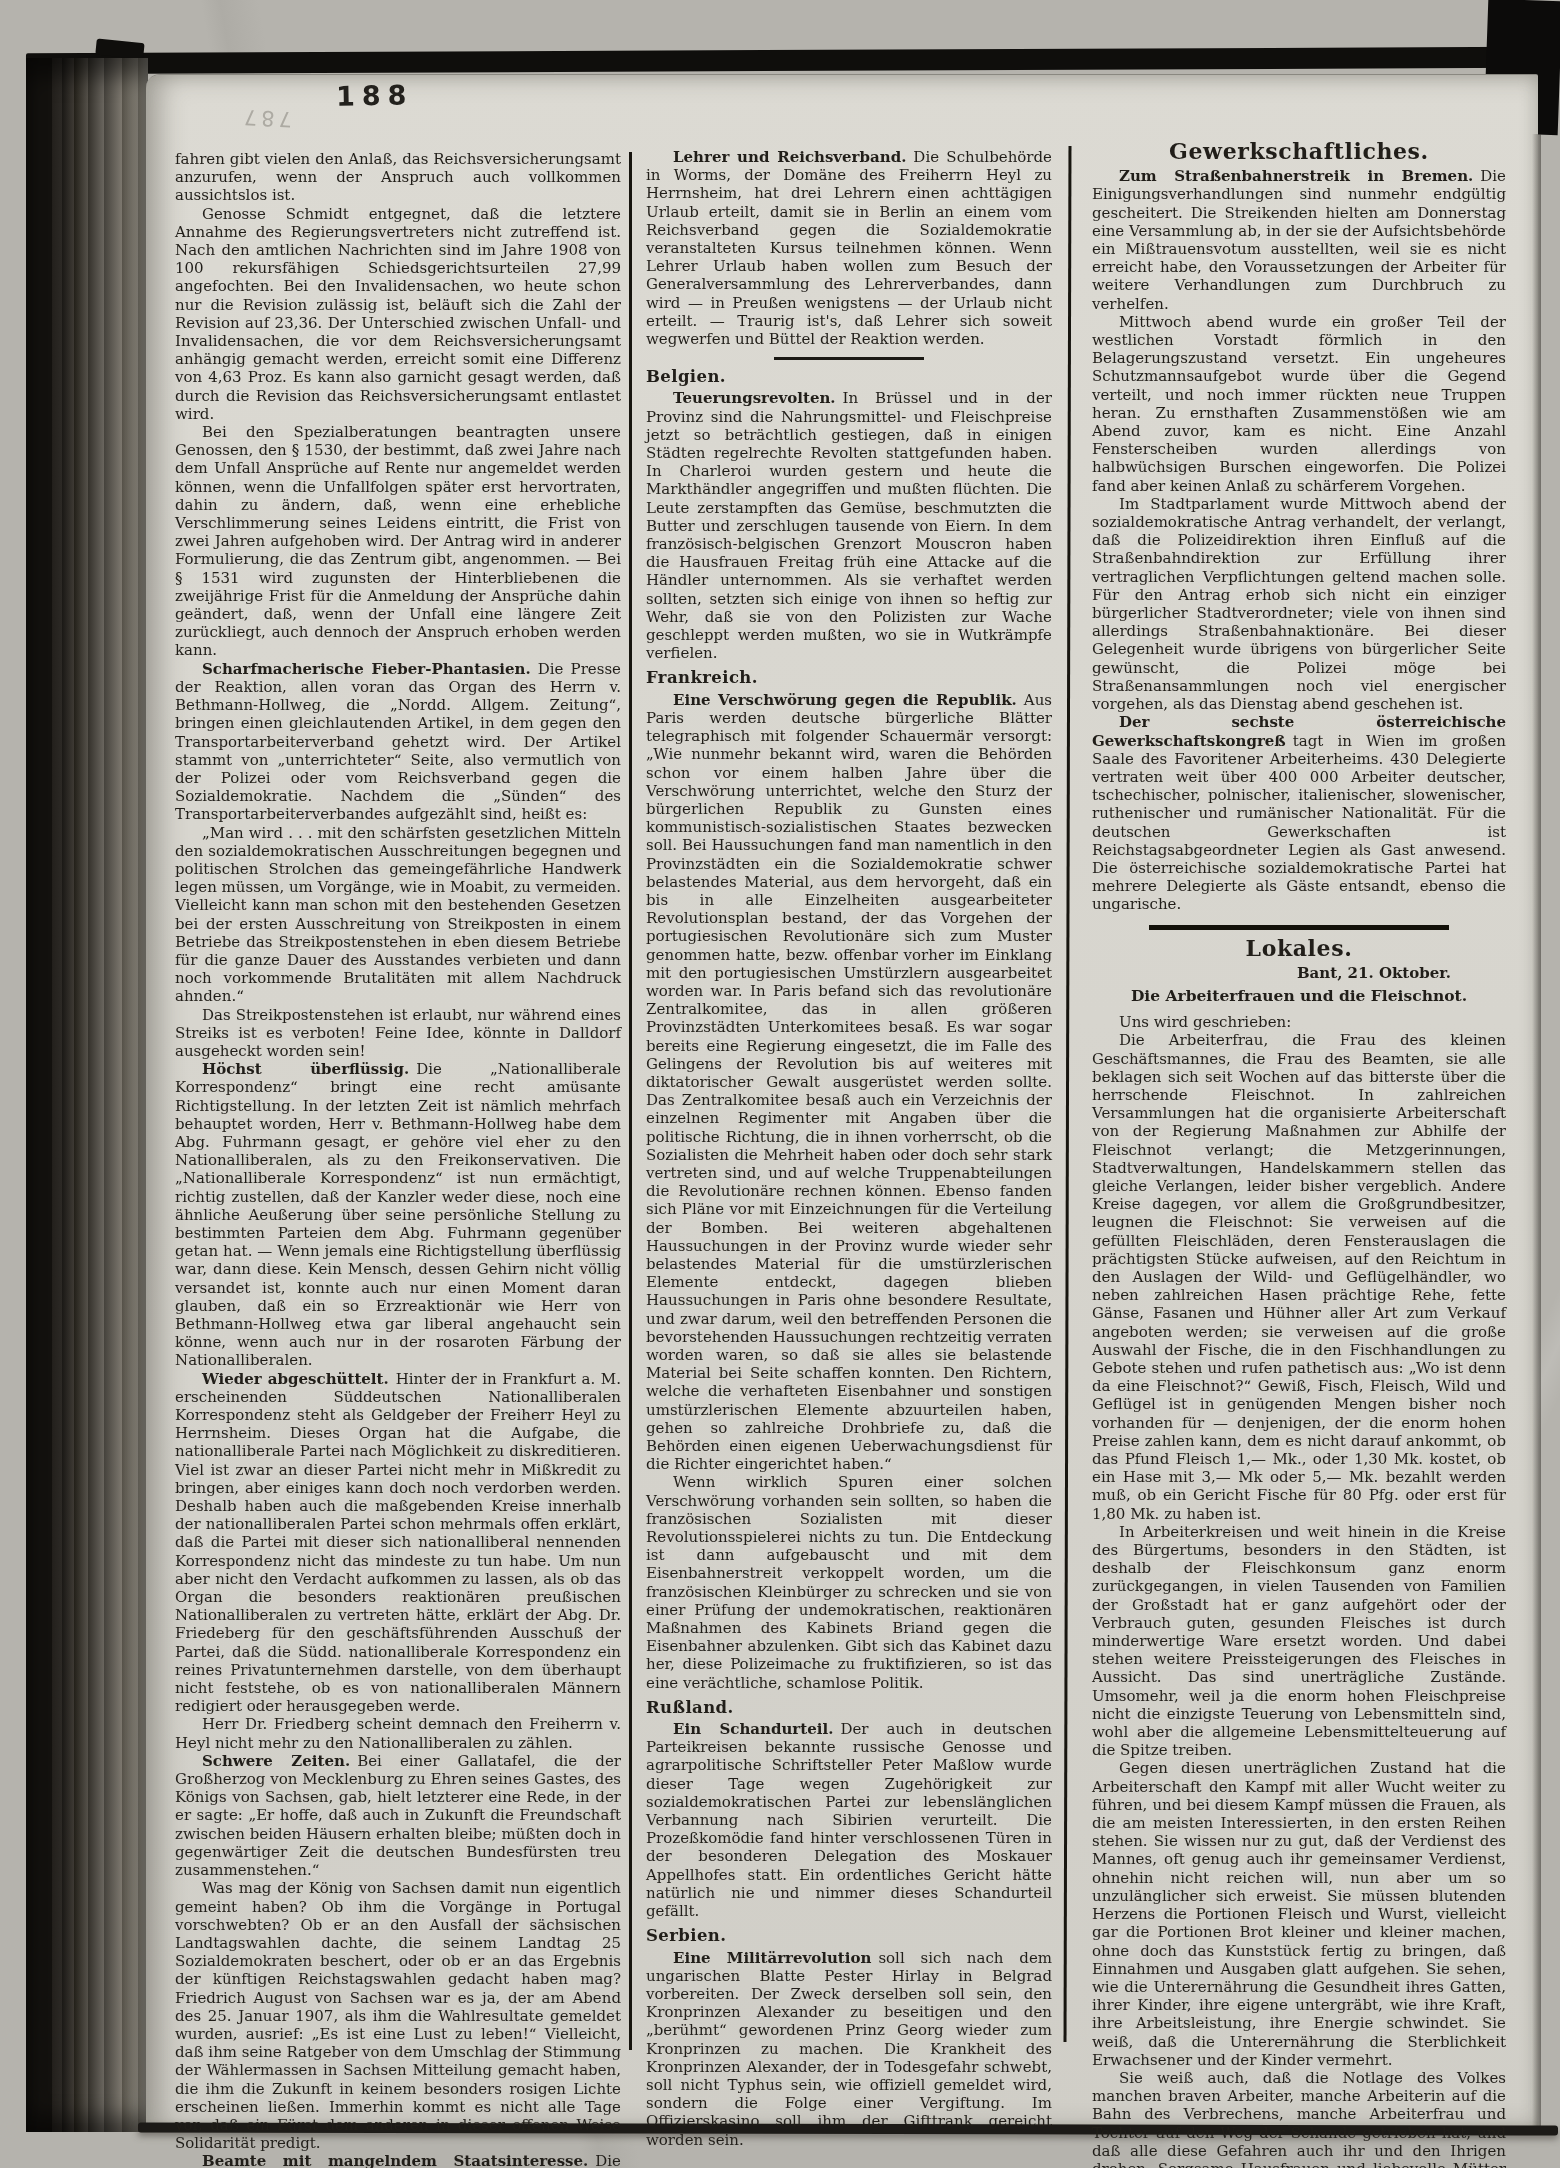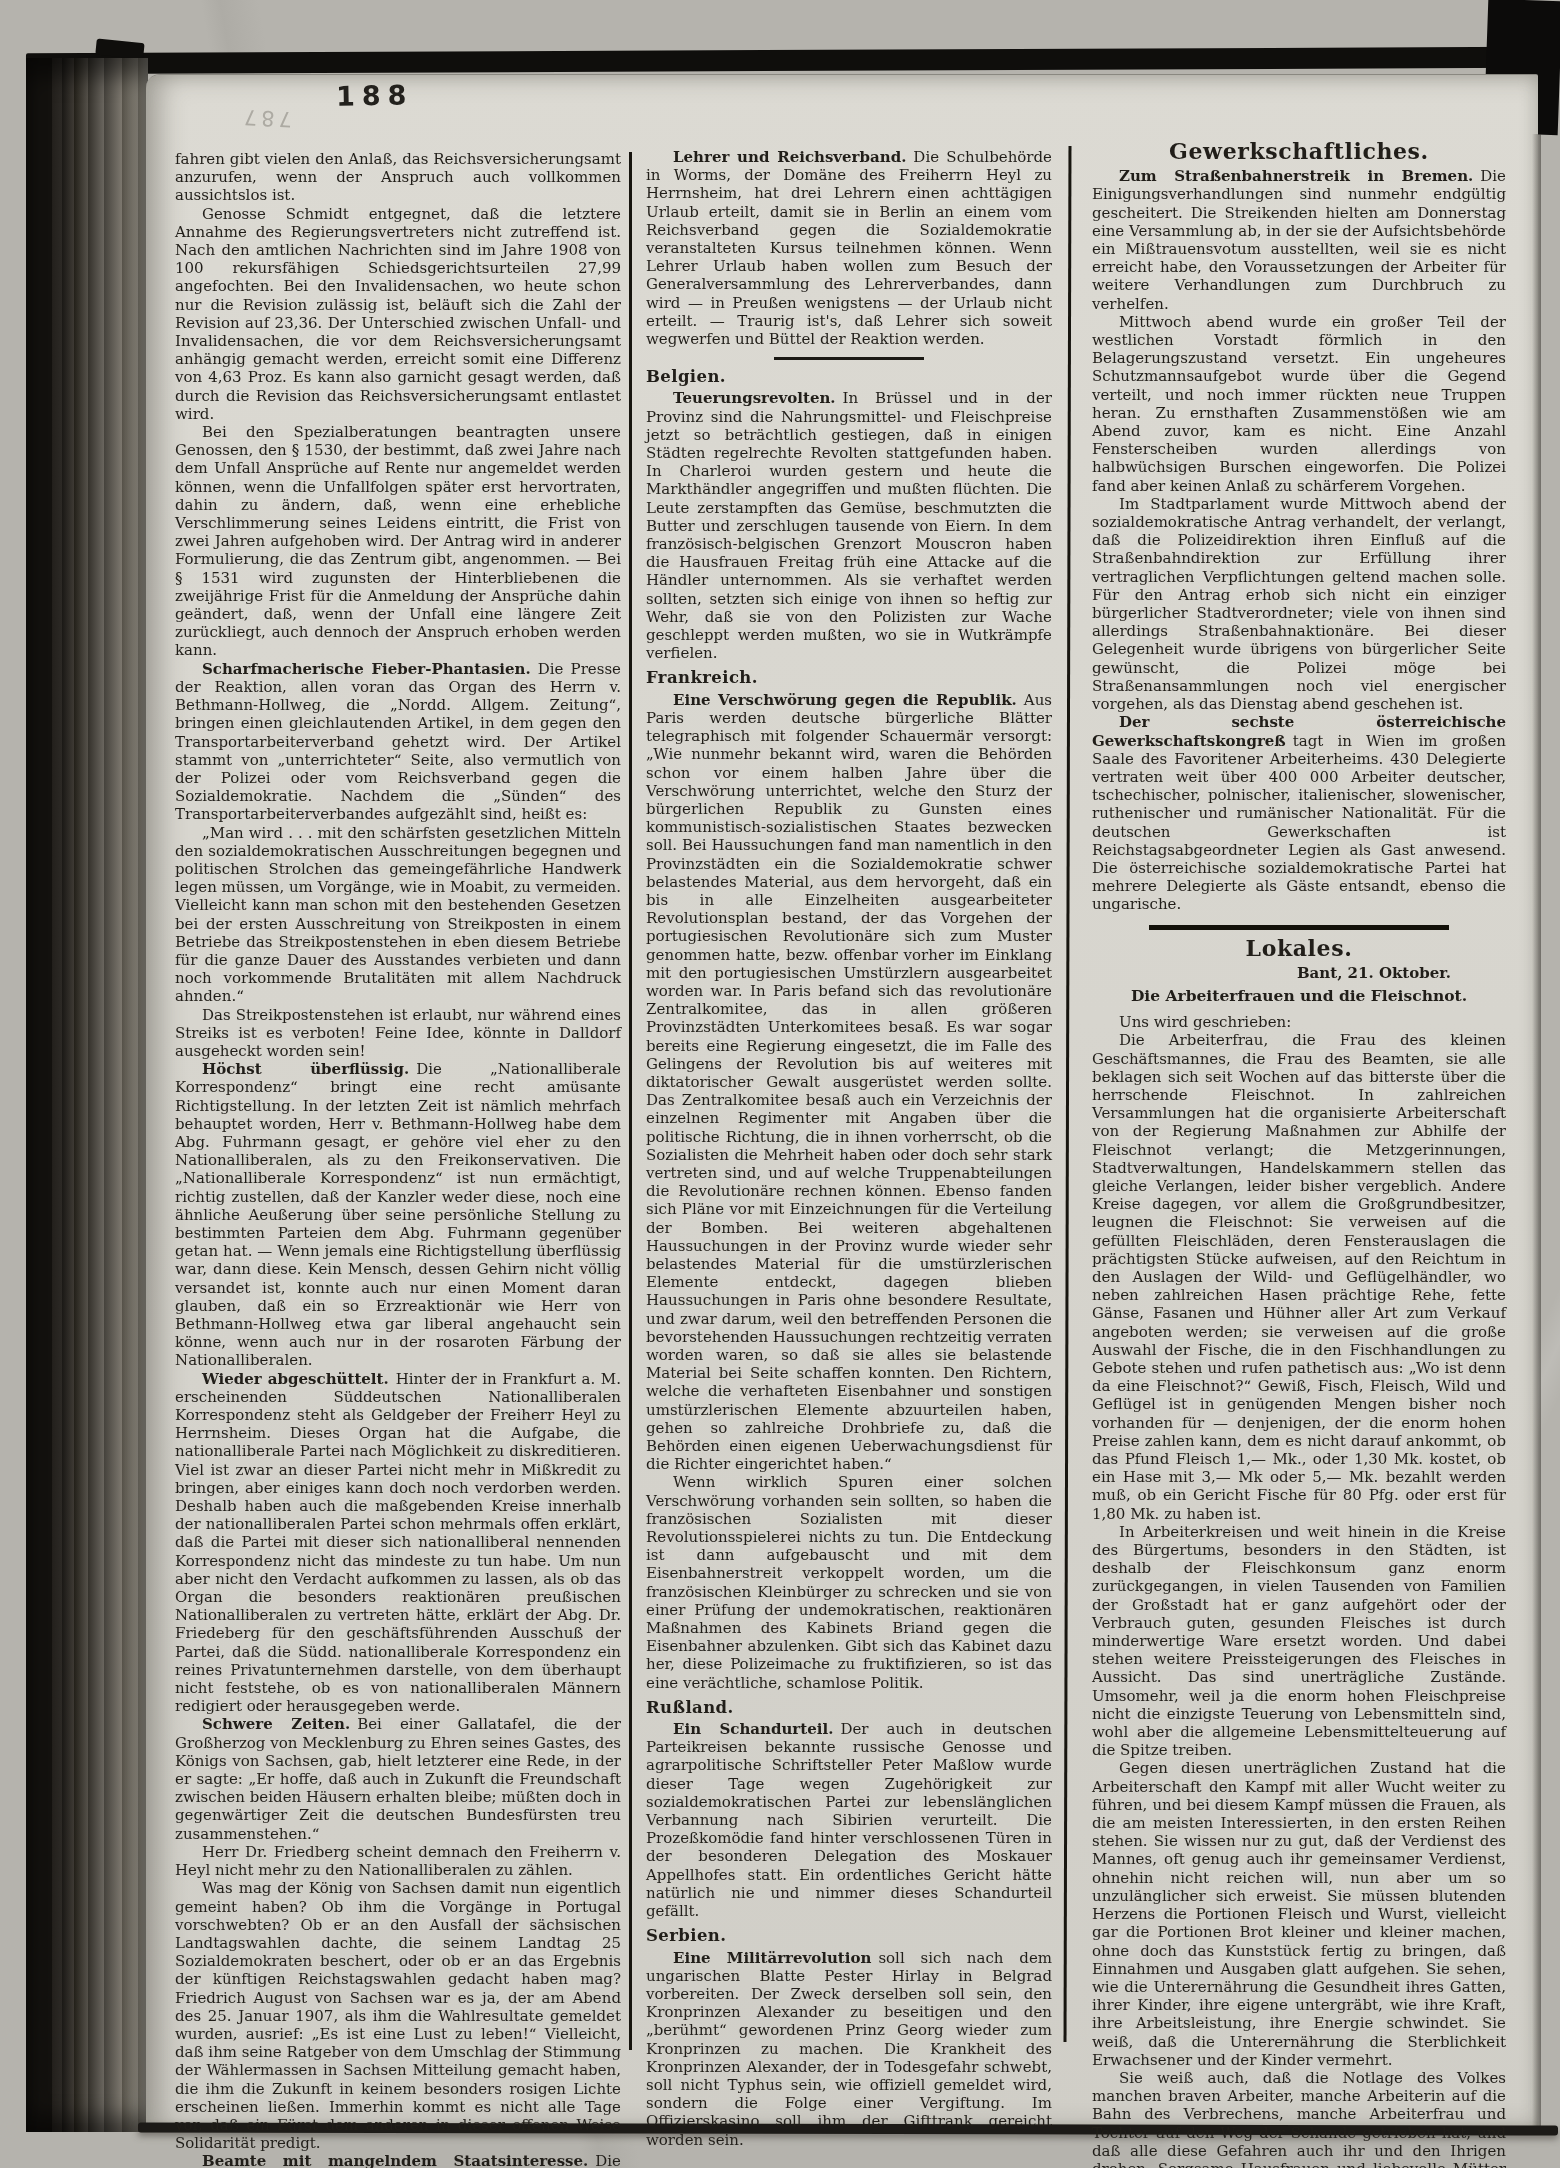--- a/index.html
+++ b/index.html
@@ -89,22 +89,22 @@
 
 <div class="col" id="col-1">
     <p class="cont">fahren gibt vielen den Anlaß, das Reichsversicherungsamt anzurufen, wenn der Anspruch auch vollkommen aussichtslos ist.</p>
     <p class="para">Genosse Schmidt entgegnet, daß die letztere Annahme des Regierungsvertreters nicht zutreffend ist. Nach den amtlichen Nachrichten sind im Jahre 1908 von 100 rekursfähigen Schiedsgerichtsurteilen 27,99 angefochten. Bei den Invalidensachen, wo heute schon nur die Revision zulässig ist, beläuft sich die Zahl der Revision auf 23,36. Der Unterschied zwischen Unfall- und Invalidensachen, die vor dem Reichsversicherungsamt anhängig gemacht werden, erreicht somit eine Differenz von 4,63 Proz. Es kann also garnicht gesagt werden, daß durch die Revision das Reichsversicherungsamt entlastet wird.</p>
     <p class="para">Bei den Spezialberatungen beantragten unsere Genossen, den § 1530, der bestimmt, daß zwei Jahre nach dem Unfall Ansprüche auf Rente nur angemeldet werden können, wenn die Unfallfolgen später erst hervortraten, dahin zu ändern, daß, wenn eine erhebliche Verschlimmerung seines Leidens eintritt, die Frist von zwei Jahren aufgehoben wird. Der Antrag wird in anderer Formulierung, die das Zentrum gibt, angenommen. — Bei § 1531 wird zugunsten der Hinterbliebenen die zweijährige Frist für die Anmeldung der Ansprüche dahin geändert, daß, wenn der Unfall eine längere Zeit zurückliegt, auch dennoch der Anspruch erhoben werden kann.</p>
     <p class="para "><span class="lead">Scharfmacherische Fieber-Phantasien.</span>Die Presse der Reaktion, allen voran das Organ des Herrn v. Bethmann-Hollweg, die „Nordd. Allgem. Zeitung“, bringen einen gleichlautenden Artikel, in dem gegen den Transportarbeiterverband gehetzt wird. Der Artikel stammt von „unterrichteter“ Seite, also vermutlich von der Polizei oder vom Reichsverband gegen die Sozialdemokratie. Nachdem die „Sünden“ des Transportarbeiterverbandes aufgezählt sind, heißt es:</p>
     <p class="para">„Man wird . . . mit den schärfsten gesetzlichen Mitteln den sozialdemokratischen Ausschreitungen begegnen und politischen Strolchen das gemeingefährliche Handwerk legen müssen, um Vorgänge, wie in Moabit, zu vermeiden. Vielleicht kann man schon mit den bestehenden Gesetzen bei der ersten Ausschreitung von Streikposten in einem Betriebe das Streikpostenstehen in eben diesem Betriebe für die ganze Dauer des Ausstandes verbieten und dann noch vorkommende Brutalitäten mit allem Nachdruck ahnden.“</p>
     <p class="para">Das Streikpostenstehen ist erlaubt, nur während eines Streiks ist es verboten! Feine Idee, könnte in Dalldorf ausgeheckt worden sein!</p>
     <p class="para "><span class="lead">Höchst überflüssig.</span>Die „Nationalliberale Korrespondenz“ bringt eine recht amüsante Richtigstellung. In der letzten Zeit ist nämlich mehrfach behauptet worden, Herr v. Bethmann-Hollweg habe dem Abg. Fuhrmann gesagt, er gehöre viel eher zu den Nationalliberalen, als zu den Freikonservativen. Die „Nationalliberale Korrespondenz“ ist nun ermächtigt, richtig zustellen, daß der Kanzler weder diese, noch eine ähnliche Aeußerung über seine persönliche Stellung zu bestimmten Parteien dem Abg. Fuhrmann gegenüber getan hat. — Wenn jemals eine Richtigstellung überflüssig war, dann diese. Kein Mensch, dessen Gehirn nicht völlig versandet ist, konnte auch nur einen Moment daran glauben, daß ein so Erzreaktionär wie Herr von Bethmann-Hollweg etwa gar liberal angehaucht sein könne, wenn auch nur in der rosaroten Färbung der Nationalliberalen.</p>
     <p class="para "><span class="lead">Wieder abgeschüttelt.</span>Hinter der in Frankfurt a. M. erscheinenden Süddeutschen Nationalliberalen Korrespondenz steht als Geldgeber der Freiherr Heyl zu Herrnsheim. Dieses Organ hat die Aufgabe, die nationalliberale Partei nach Möglichkeit zu diskreditieren. Viel ist zwar an dieser Partei nicht mehr in Mißkredit zu bringen, aber einiges kann doch noch verdorben werden. Deshalb haben auch die maßgebenden Kreise innerhalb der nationalliberalen Partei schon mehrmals offen erklärt, daß die Partei mit dieser sich nationalliberal nennenden Korrespondenz nicht das mindeste zu tun habe. Um nun aber nicht den Verdacht aufkommen zu lassen, als ob das Organ die besonders reaktionären preußischen Nationalliberalen zu vertreten hätte, erklärt der Abg. Dr. Friedeberg für den geschäftsführenden Ausschuß der Partei, daß die Südd. nationalliberale Korrespondenz ein reines Privatunternehmen darstelle, von dem überhaupt nicht feststehe, ob es von nationalliberalen Männern redigiert oder herausgegeben werde.</p>
+    <p class="para">Herr Dr. Friedberg scheint demnach den Freiherrn v. Heyl nicht mehr zu den Nationalliberalen zu zählen.</p>
     <p class="para "><span class="lead">Schwere Zeiten.</span>Bei einer Gallatafel, die der Großherzog von Mecklenburg zu Ehren seines Gastes, des Königs von Sachsen, gab, hielt letzterer eine Rede, in der er sagte: „Er hoffe, daß auch in Zukunft die Freundschaft zwischen beiden Häusern erhalten bleibe; müßten doch in gegenwärtiger Zeit die deutschen Bundesfürsten treu zusammenstehen.“</p>
-    <p class="para">Herr Dr. Friedberg scheint demnach den Freiherrn v. Heyl nicht mehr zu den Nationalliberalen zu zählen.</p>
     <p class="para">Was mag der König von Sachsen damit nun eigentlich gemeint haben? Ob ihm die Vorgänge in Portugal vorschwebten? Ob er an den Ausfall der sächsischen Landtagswahlen dachte, die seinem Landtag 25 Sozialdemokraten beschert, oder ob er an das Ergebnis der künftigen Reichstagswahlen gedacht haben mag? Friedrich August von Sachsen war es ja, der am Abend des 25. Januar 1907, als ihm die Wahlresultate gemeldet wurden, ausrief: „Es ist eine Lust zu leben!“ Vielleicht, daß ihm seine Ratgeber von dem Umschlag der Stimmung der Wählermassen in Sachsen Mitteilung gemacht haben, die ihm die Zukunft in keinem besonders rosigen Lichte erscheinen ließen. Immerhin kommt es nicht alle Tage vor, daß ein Fürst dem anderen in dieser offenen Weise Solidarität predigt.</p>
     <p class="para "><span class="lead">Beamte mit mangelndem Staatsinteresse.</span>Die Beamten-Maßregelungen in Kattowitz, die begannen, als Beamte für die polnischen Kandidaten bei den letzten Stadtverordnetenwahlen eintraten, dauern an. Neuerdings sind 25 Beamte der Oberschlesischen Eisenbahndirektion, die Anspruch auf die 25jährige Dienstauszeichnung hatten, laut ihnen zugestellten schriftlichen Bescheides der Dienstaufsichtsbehörde von dieser</p>
   </div>
 <div class="col" id="col-2">
     <p class="para "><span class="lead">Lehrer und Reichsverband.</span>Die Schulbehörde in Worms, der Domäne des Freiherrn Heyl zu Herrnsheim, hat drei Lehrern einen achttägigen Urlaub erteilt, damit sie in Berlin an einem vom Reichsverband gegen die Sozialdemokratie veranstalteten Kursus teilnehmen können. Wenn Lehrer Urlaub haben wollen zum Besuch der Generalversammlung des Lehrerverbandes, dann wird — in Preußen wenigstens — der Urlaub nicht erteilt. — Traurig ist's, daß Lehrer sich soweit wegwerfen und Büttel der Reaktion werden.</p>
     <hr class="rule-short">
     <p class="h">Belgien.</p>
     <p class="para "><span class="lead">Teuerungsrevolten.</span>In Brüssel und in der Provinz sind die Nahrungsmittel- und Fleischpreise jetzt so beträchtlich gestiegen, daß in einigen Städten regelrechte Revolten stattgefunden haben. In Charleroi wurden gestern und heute die Markthändler angegriffen und mußten flüchten. Die Leute zerstampften das Gemüse, beschmutzten die Butter und zerschlugen tausende von Eiern. In dem französisch-belgischen Grenzort Mouscron haben die Hausfrauen Freitag früh eine Attacke auf die Händler unternommen. Als sie verhaftet werden sollten, setzten sich einige von ihnen so heftig zur Wehr, daß sie von den Polizisten zur Wache geschleppt werden mußten, wo sie in Wutkrämpfe verfielen.</p>
     <p class="h">Frankreich.</p>
     <p class="para "><span class="lead">Eine Verschwörung gegen die Republik.</span>Aus Paris werden deutsche bürgerliche Blätter telegraphisch mit folgender Schauermär versorgt: „Wie nunmehr bekannt wird, waren die Behörden schon vor einem halben Jahre über die Verschwörung unterrichtet, welche den Sturz der bürgerlichen Republik zu Gunsten eines kommunistisch-sozialistischen Staates bezwecken soll. Bei Haussuchungen fand man namentlich in den Provinzstädten ein die Sozialdemokratie schwer belastendes Material, aus dem hervorgeht, daß ein bis in alle Einzelheiten ausgearbeiteter Revolutionsplan bestand, der das Vorgehen der portugiesischen Revolutionäre sich zum Muster genommen hatte, bezw. offenbar vorher im Einklang mit den portugiesischen Umstürzlern ausgearbeitet worden war. In Paris befand sich das revolutionäre Zentralkomitee, das in allen größeren Provinzstädten Unterkomitees besaß. Es war sogar bereits eine Regierung eingesetzt, die im Falle des Gelingens der Revolution bis auf weiteres mit diktatorischer Gewalt ausgerüstet werden sollte. Das Zentralkomitee besaß auch ein Verzeichnis der einzelnen Regimenter mit Angaben über die politische Richtung, die in ihnen vorherrscht, ob die Sozialisten die Mehrheit haben oder doch sehr stark vertreten sind, und auf welche Truppenabteilungen die Revolutionäre rechnen können. Ebenso fanden sich Pläne vor mit Einzeichnungen für die Verteilung der Bomben. Bei weiteren abgehaltenen Haussuchungen in der Provinz wurde wieder sehr belastendes Material für die umstürzlerischen Elemente entdeckt, dagegen blieben Haussuchungen in Paris ohne besondere Resultate, und zwar darum, weil den betreffenden Personen die bevorstehenden Haussuchungen rechtzeitig verraten worden waren, so daß sie alles sie belastende Material bei Seite schaffen konnten. Den Richtern, welche die verhafteten Eisenbahner und sonstigen umstürzlerischen Elemente abzuurteilen haben, gehen so zahlreiche Drohbriefe zu, daß die Behörden einen eigenen Ueberwachungsdienst für die Richter eingerichtet haben.“</p>

